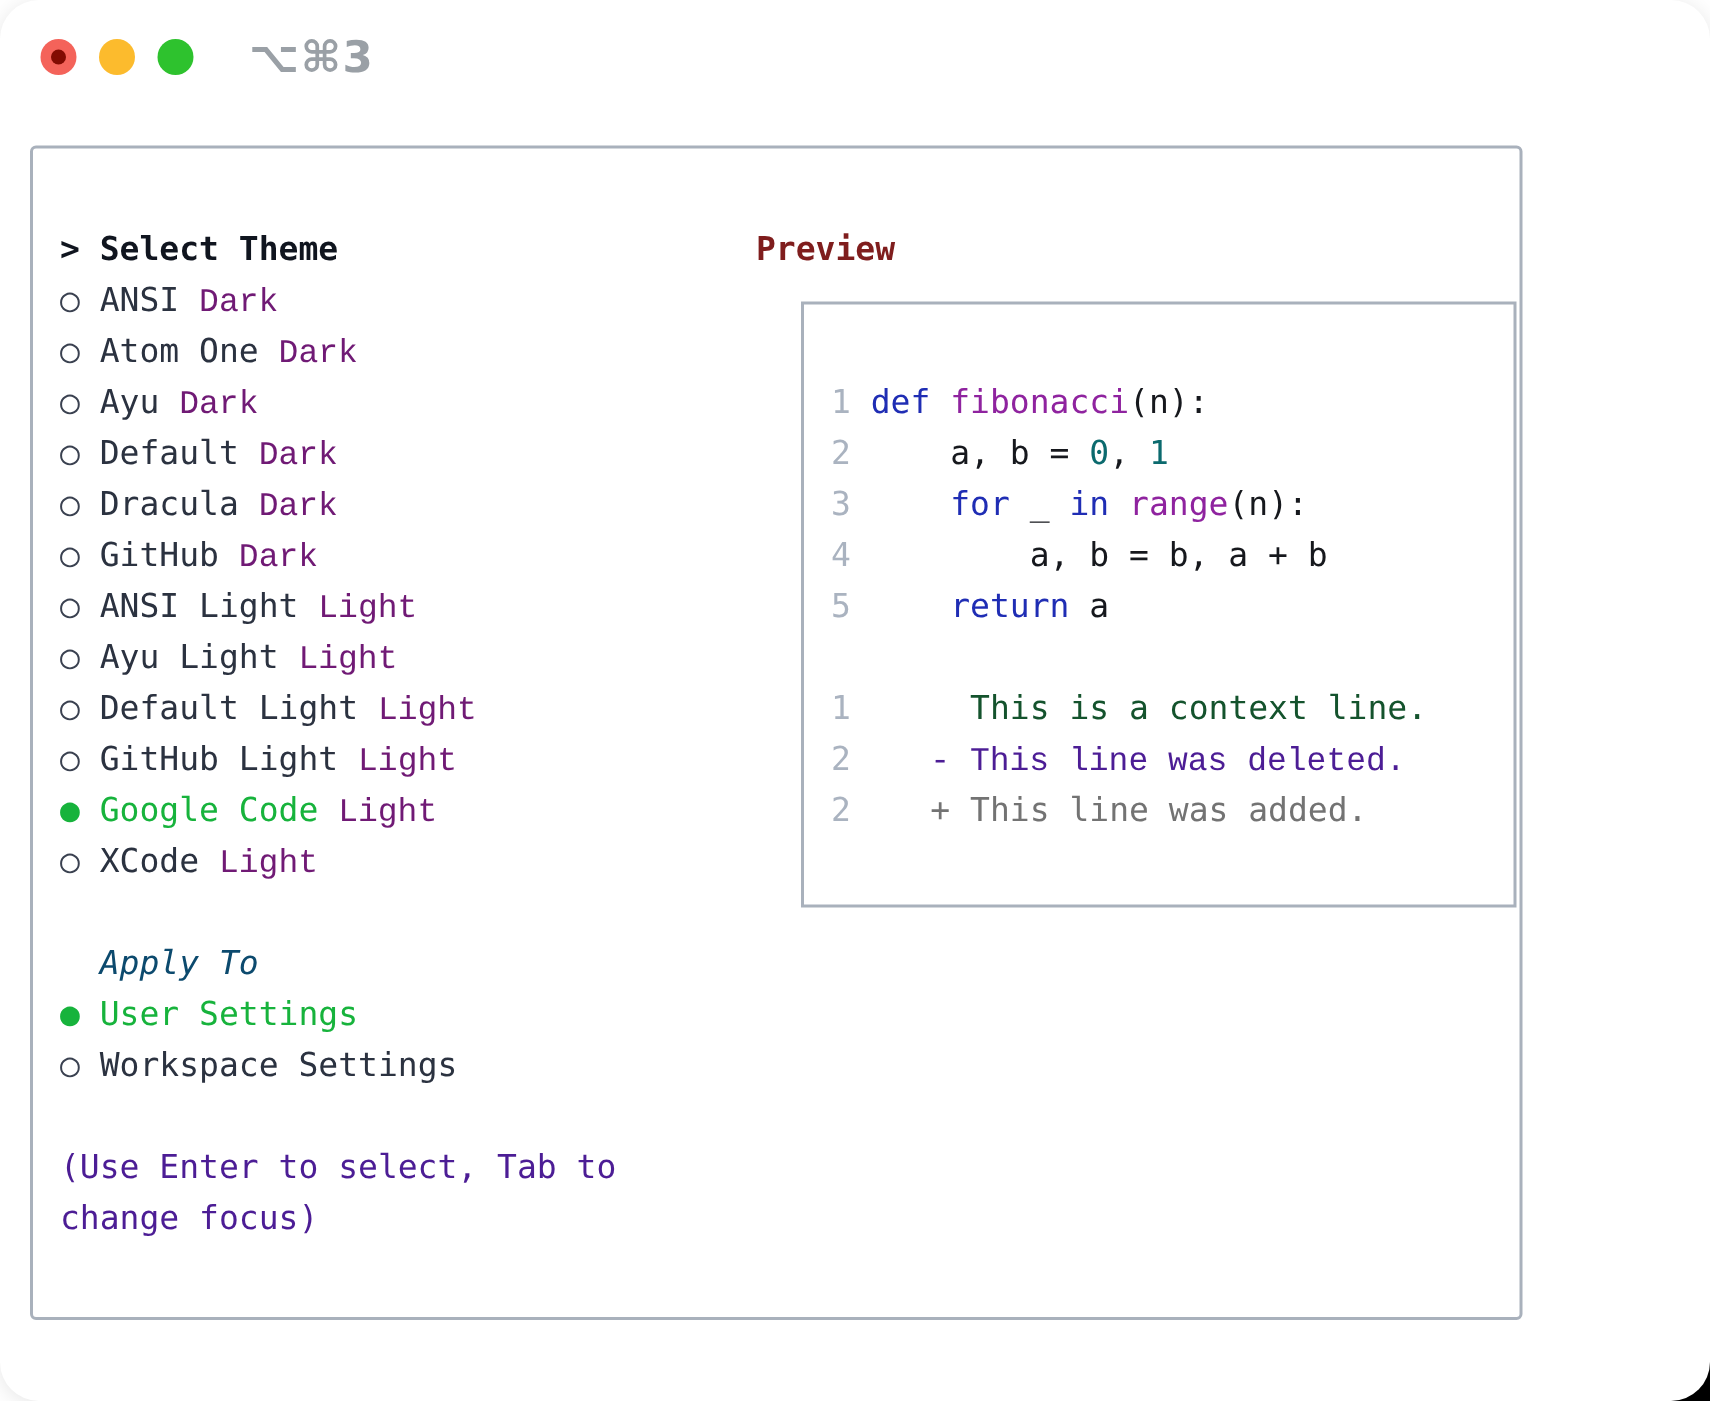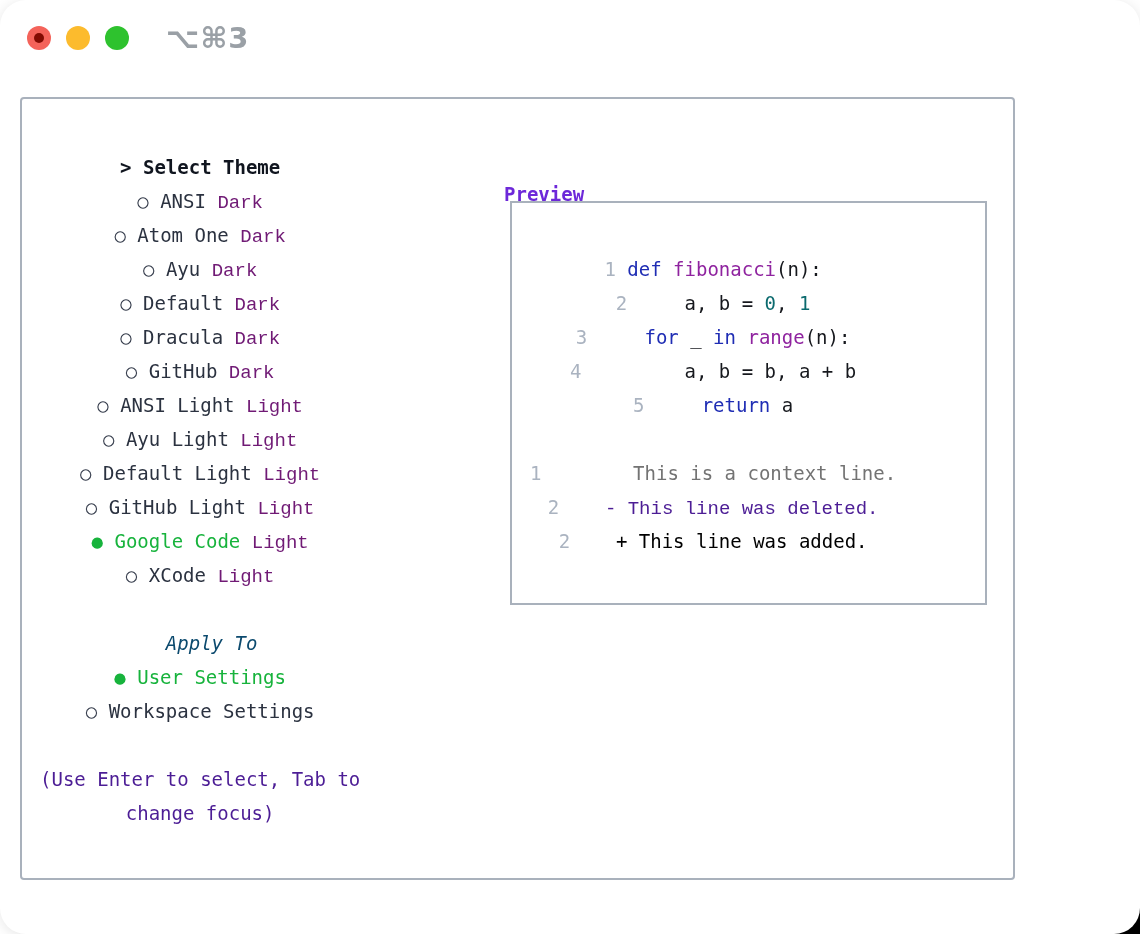--- a/index.html
+++ b/index.html
@@ -22,45 +22,45 @@
   .traffic .dot{position:absolute;left:7px;top:7px;width:10px;height:10px;border-radius:50%;background:#820b02;}
   .shortcut{
     position:absolute;left:166px;top:20px;font-size:29px;line-height:36px;
     color:#9aa0a6;font-weight:600;font-family:"DejaVu Sans", sans-serif;letter-spacing:1px;
   }
   
   .panel{
     position:absolute;left:20px;top:97px;width:995px;height:783px;
     border:2px solid #a9b1bc;border-radius:4px;box-sizing:border-box;background:#fff;
   }
-  .lines{white-space:pre;font-size:19px;line-height:34px;text-align:center;}
+  .lines{white-space:pre;font-size:22px;line-height:34px;}
   .selector-list{position:absolute;left:18px;top:51px;}
   .line{height:34px;}
-  .preview-title{position:absolute;left:482px;top:51px;height:34px;font-weight:700;color:#6d28d9;margin-top:27px;}
+  .preview-title{position:absolute;left:482px;top:51px;height:34px;font-weight:700;color:#7f1d1d;}
   .preview-box{
-    position:absolute;left:488px;top:102px;width:477px;height:404px;
+    position:absolute;left:512px;top:102px;width:477px;height:404px;
     border:2px solid #a9b1bc;box-sizing:border-box;background:#fff;
   }
   .preview-code{position:absolute;left:18px;top:49px;}
   
   .tok-hdr {color:#10151f;font-weight:700;}
   .tok-hdr2{color:#0c4a6e;font-style:italic;}
   .tok-circ{color:#3a4150;}
   .tok-name{color:#2b3240;margin-top:12px;}
   .tok-tag {color:#701a75;font-family:Liberation Mono, monospace;}
   .tok-sel {color:#17b33c;}
   .tok-hint{color:#4c1d95;}
   .tok-ln  {color:#aab3c0;}
   .tok-kw  {color:#1f2db4;}
   .tok-fn  {color:#8f239f;}
   .tok-num {color:#0b6a6e;}
   .tok-pl  {color:#16181d;}
-  .tok-ctx {color:#737373;margin-left:23px;}
+  .tok-ctx {color:#14532d;}
   .tok-del {color:#4c1d95;font-family:Liberation Mono, monospace;}
-  .tok-add {color:#000000;}
+  .tok-add {color:#737373;}
 </style>
 </head>
 <body>
 
 <div class="corner-black"></div>
 
 <div class="window">
 
   <div class="traffic close">
     <span class="dot"></span>

